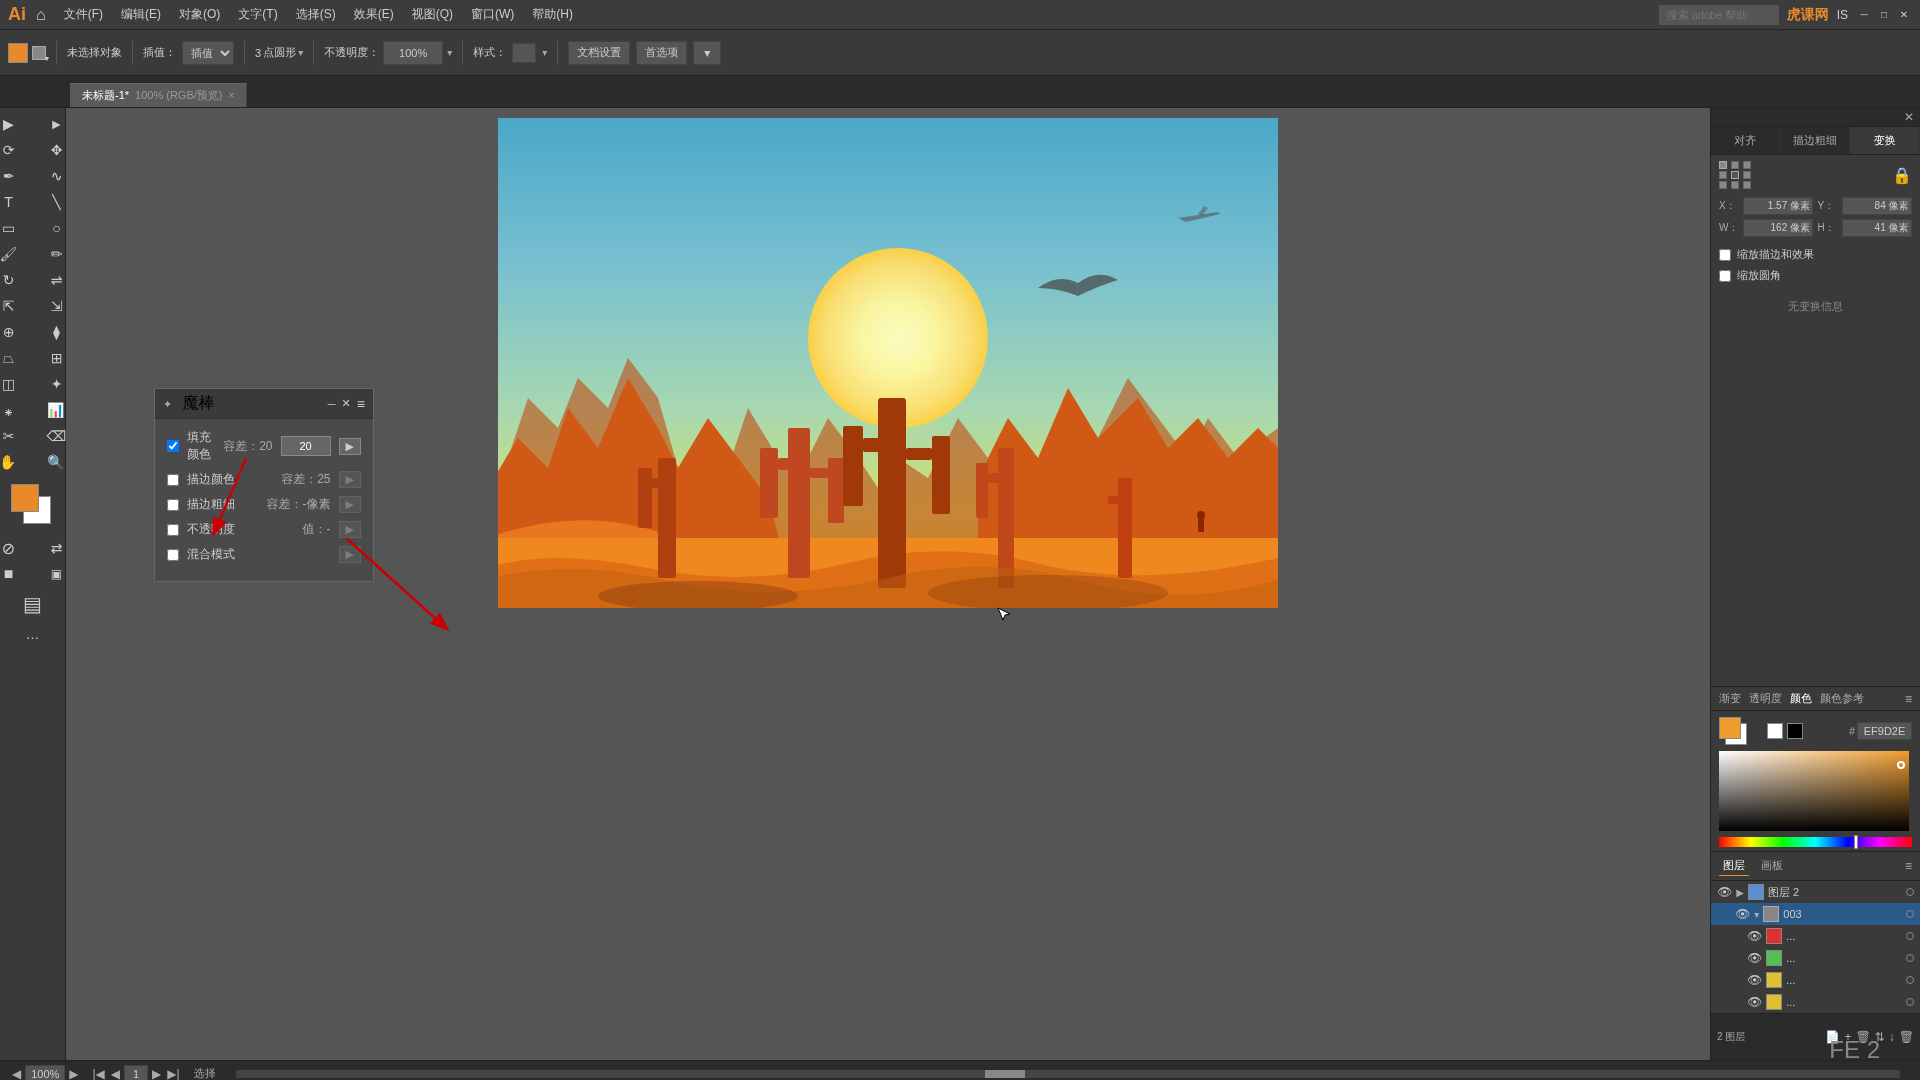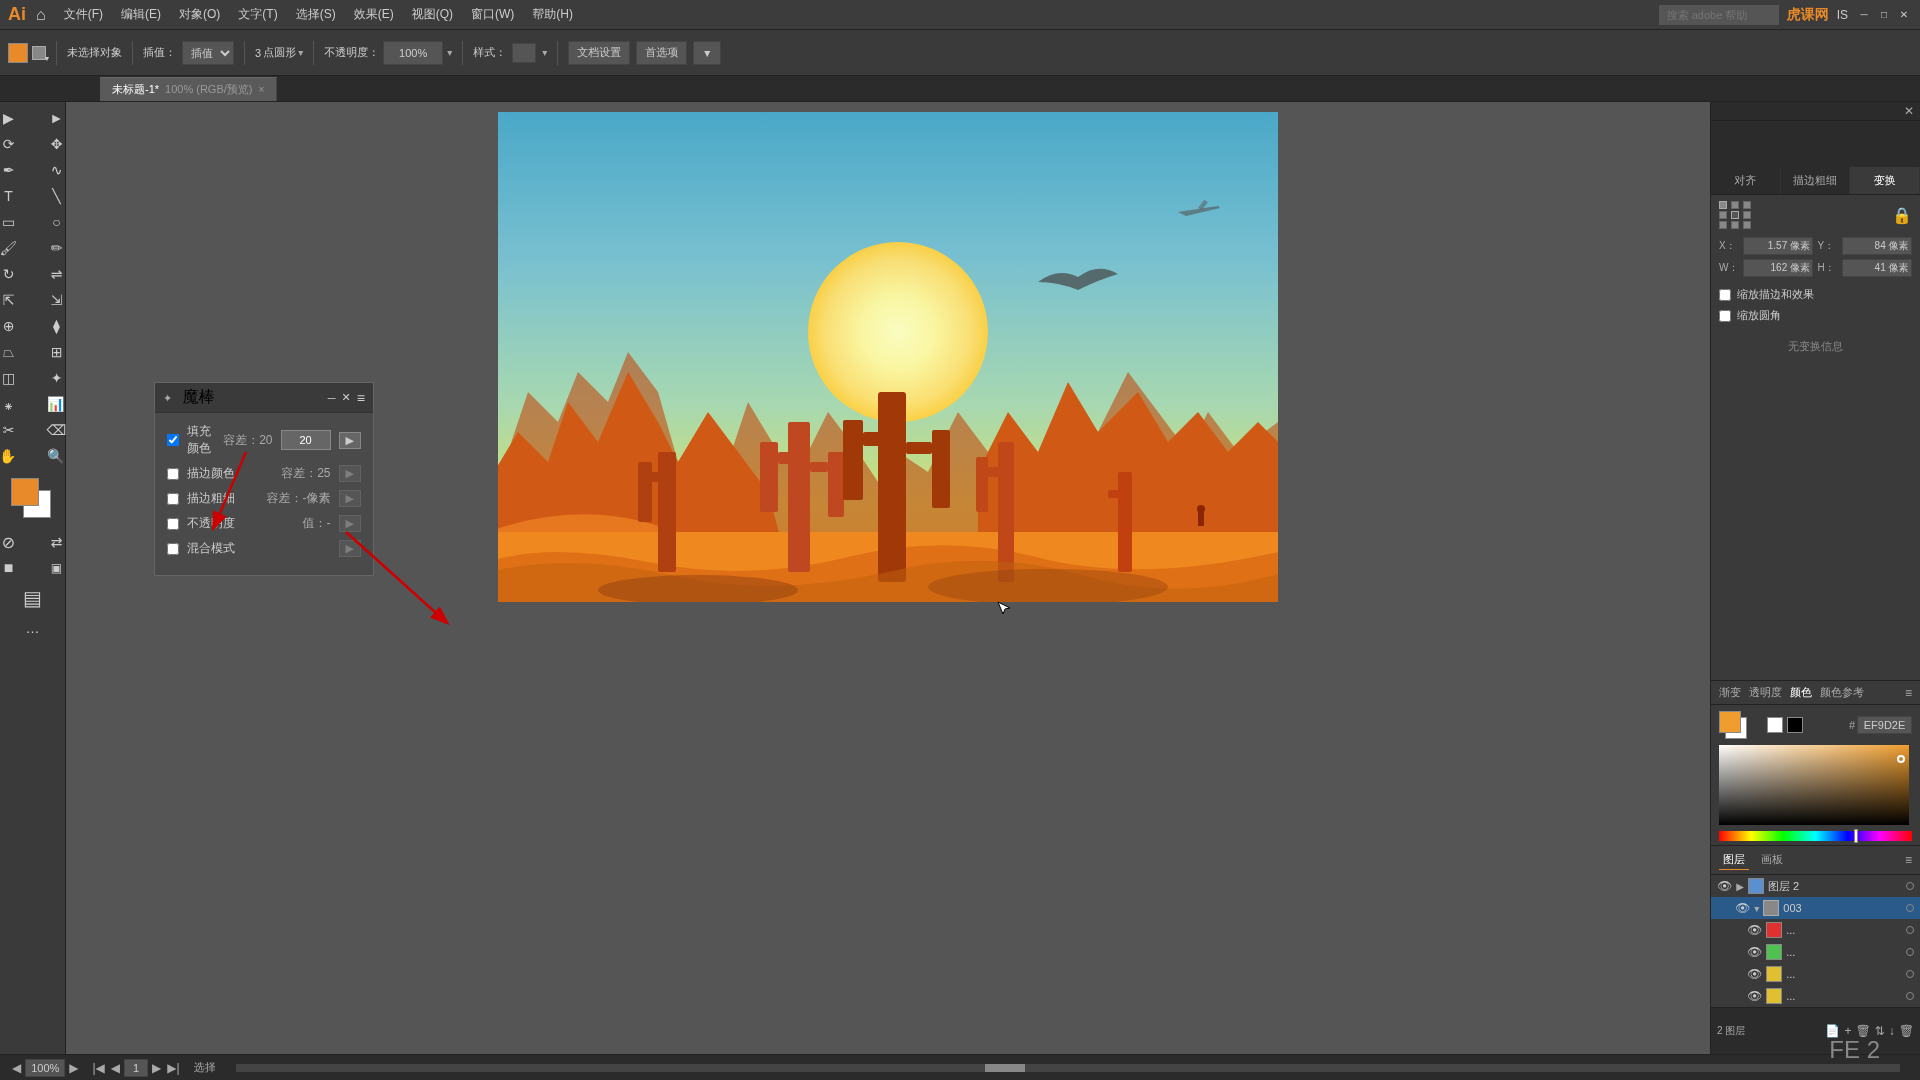--- a/index.html
+++ b/index.html
@@ -29,22 +29,22 @@
     .toolbar-swatch { width: 20px; height: 20px; background: #e88a2a; border: 1px solid #888; cursor: pointer; }
     .toolbar-btn { background: #555; border: 1px solid #444; color: #ccc; padding: 2px 8px; font-size: 11px; cursor: pointer; height: 24px; }
     .toolbar-select { background: #555; border: 1px solid #444; color: #ccc; font-size: 11px; height: 24px; padding: 0 4px; }
     .toolbar-input { background: #555; border: 1px solid #444; color: #ccc; font-size: 11px; height: 24px; width: 60px; text-align: center; }
     .toolbar-divider { width: 1px; height: 24px; background: #555; margin: 0 4px; }
     .dot-type { color: #ccc; font-size: 11px; font-family: Liberation Mono, monospace; }
     .opacity-control { display: flex; align-items: center; gap: 4px; color: #ccc; font-size: 11px; }
 
     
     #tab-bar {
-      width: 100%; height: 26px; background: #2b2b2b; display: flex; align-items: flex-end;
-      padding-left: 100px; border-bottom: 1px solid #222;
+      width: 100%; height: 32px; background: #2b2b2b; display: flex; align-items: flex-end;
+      padding-left: 70px; border-bottom: 1px solid #222;
     }
     .tab { background: #4a4a4a; color: #ccc; font-size: 11px; padding: 4px 12px; border-top: 1px solid #666; border-right: 1px solid #444; cursor: pointer; display: flex; align-items: center; gap: 6px; }
     .tab.active { background: #5a5a5a; color: #fff; }
     .tab-close { font-size: 10px; color: #999; cursor: pointer; }
 
     
     #main-layout {
       display: flex; width: 100%; height: calc(1080px - 30px - 46px - 26px - 26px);
     }
 
@@ -99,21 +99,21 @@
     .panel-value { color: #aaa; font-size: 12px; }
     .panel-input { background: #666; border: 1px solid #888; color: #fff; width: 50px; font-size: 11px; height: 20px; text-align: center; }
     .panel-btn-sm { background: #666; border: 1px solid #888; color: #ccc; font-size: 11px; padding: 1px 6px; cursor: pointer; }
     .panel-menu { background: transparent; border: none; color: #ccc; font-size: 14px; cursor: pointer; }
 
     
     #right-panel {
       width: 210px; background: #3a3a3a; border-left: 1px solid #222; display: flex; flex-direction: column;
     }
     .right-tabs { display: flex; background: #2b2b2b; border-bottom: 1px solid #222; }
-    .right-tab { flex: 1; padding: 6px 4px; text-align: center; color: #aaa; font-size: 11px; cursor: pointer; border-right: 1px solid #333; margin-top: 46px; }
+    .right-tab { flex: 1; padding: 6px 4px; text-align: center; color: #aaa; font-size: 11px; cursor: pointer; border-right: 1px solid #333; }
     .right-tab.active { color: #fff; background: #3a3a3a; }
     .right-panel-content { flex: 1; padding: 8px; }
     .transform-grid { display: grid; grid-template-columns: 1fr 1fr; gap: 4px; }
     .transform-item { display: flex; align-items: center; gap: 4px; }
     .transform-label { color: #aaa; font-size: 10px; width: 20px; }
     .transform-input { background: #555; border: 1px solid #444; color: #ccc; font-size: 10px; height: 18px; width: 70px; text-align: right; padding-right: 2px; }
 
     
     .checkbox-row { display: flex; align-items: center; gap: 6px; margin-bottom: 6px; }
     .checkbox-row input { width: 12px; height: 12px; }

